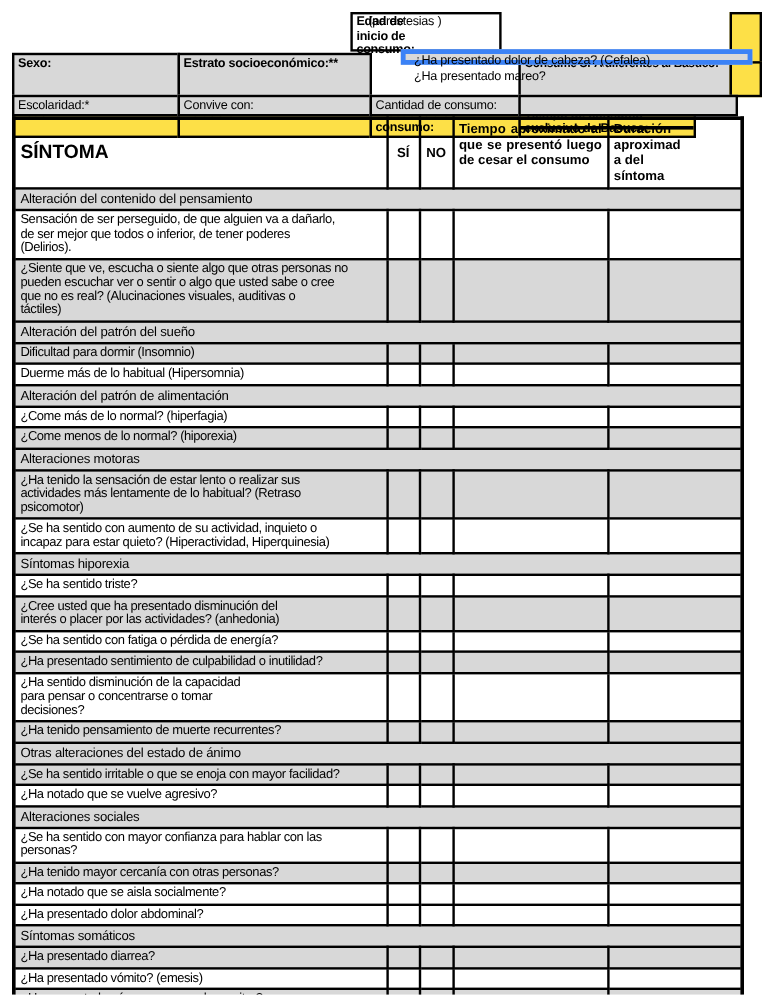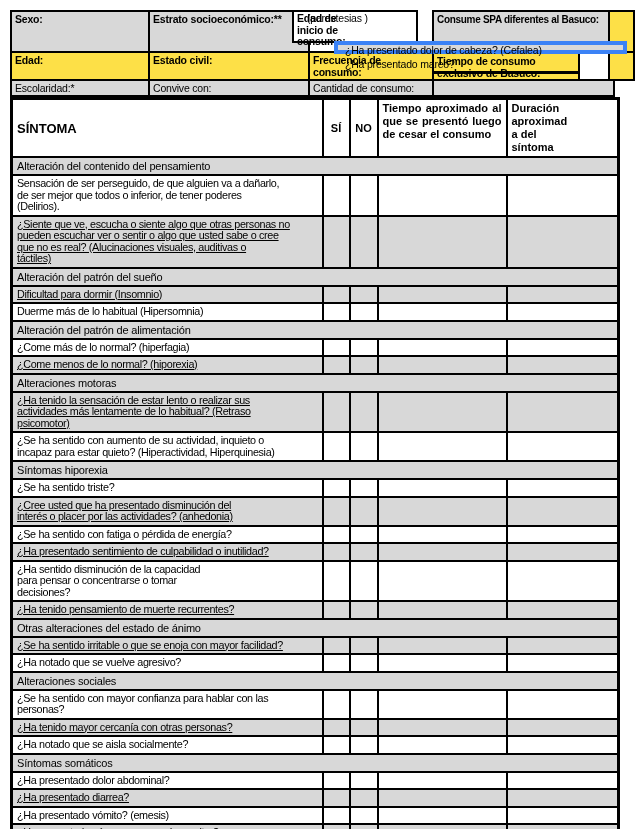--- a/index.html
+++ b/index.html
@@ -16,21 +16,21 @@
   .hcell {
     position: absolute;
     border: 2px solid #000;
     background: #fde047;
     font-size: 10.5px;
     line-height: 11.5px;
     padding: 2px 3px;
     letter-spacing: -0.2px;
   }
   .hcell.gray { background: #d8d8d8; }
-  .hcell.bold { font-weight: bold; }
+  .hcell.bold { font-weight: bold; margin-top: 34px; }
   .pre { white-space: pre-line; }
   .overlay-box {
     position: absolute;
     border: 2px solid #000;
     background: #fff;
     font-size: 10.5px;
     line-height: 11.5px;
     letter-spacing: -0.2px;
   }
   .overlay-bar {
@@ -69,21 +69,21 @@
     left: 10px; top: 97px;
     width: 607px;
     border-collapse: collapse;
     table-layout: fixed;
   }
   table.symptom, table.symptom td, table.symptom th {
     border: 2px solid #000;
   }
   table.symptom { border-width: 3px; }
   th.sintoma-h {
-    font-size: 13px; font-weight: bold;
+    font-size: 16px; font-weight: bold;
     text-align: left; vertical-align: middle;
     padding: 2px 4px;
   }
   th.yn-h {
     font-size: 11px; font-weight: bold;
     text-align: center; vertical-align: middle;
     padding: 1px;
   }
   th.tiempo-h {
     font-size: 11px; font-weight: bold;
@@ -103,21 +103,21 @@
     letter-spacing: -0.2px;
   }
   td.q-cell {
     font-size: 10.8px;
     line-height: 11.5px;
     padding: 2px 4px;
     letter-spacing: -0.35px;
     white-space: pre-line;
     vertical-align: top;
   }
-  tr.shaded td { background: #d8d8d8; text-decoration: underline; }
+  tr.shaded td { background: #d8d8d8; }
   td.a-cell { background: #fff; }
   tr.shaded td.a-cell { background: #d8d8d8; }
 </style>
 </head>
 <body>
 
 <div class="page">
 
   <div class="hcell gray bold" style="left:10px; top:10px; width:140px; height:43px;"><span>Sexo:</span></div>
   <div class="hcell gray bold" style="left:148px; top:10px; width:162px; height:43px;"><span>Estrato socioeconómico:**</span></div>
@@ -328,28 +328,28 @@
           <td class="a-cell"></td>
         </tr>
         <tr>
           <td class="q-cell">¿Ha notado que se aisla socialmente?</td>
           <td class="a-cell"></td>
           <td class="a-cell"></td>
           <td class="a-cell"></td>
           <td class="a-cell"></td>
         </tr>
         <tr>
+          <td class="q-cell">¿Ha presentado dolor abdominal?</td>
+          <td class="a-cell"></td>
+          <td class="a-cell"></td>
+          <td class="a-cell"></td>
+          <td class="a-cell"></td>
+        </tr>
+        <tr>
           <td class="section-cell" colspan="5">Síntomas somáticos</td>
-        </tr>
-        <tr>
-          <td class="q-cell">¿Ha presentado dolor abdominal?</td>
-          <td class="a-cell"></td>
-          <td class="a-cell"></td>
-          <td class="a-cell"></td>
-          <td class="a-cell"></td>
         </tr>
         <tr class="shaded">
           <td class="q-cell">¿Ha presentado diarrea?</td>
           <td class="a-cell"></td>
           <td class="a-cell"></td>
           <td class="a-cell"></td>
           <td class="a-cell"></td>
         </tr>
         <tr>
           <td class="q-cell">¿Ha presentado vómito? (emesis)</td>

